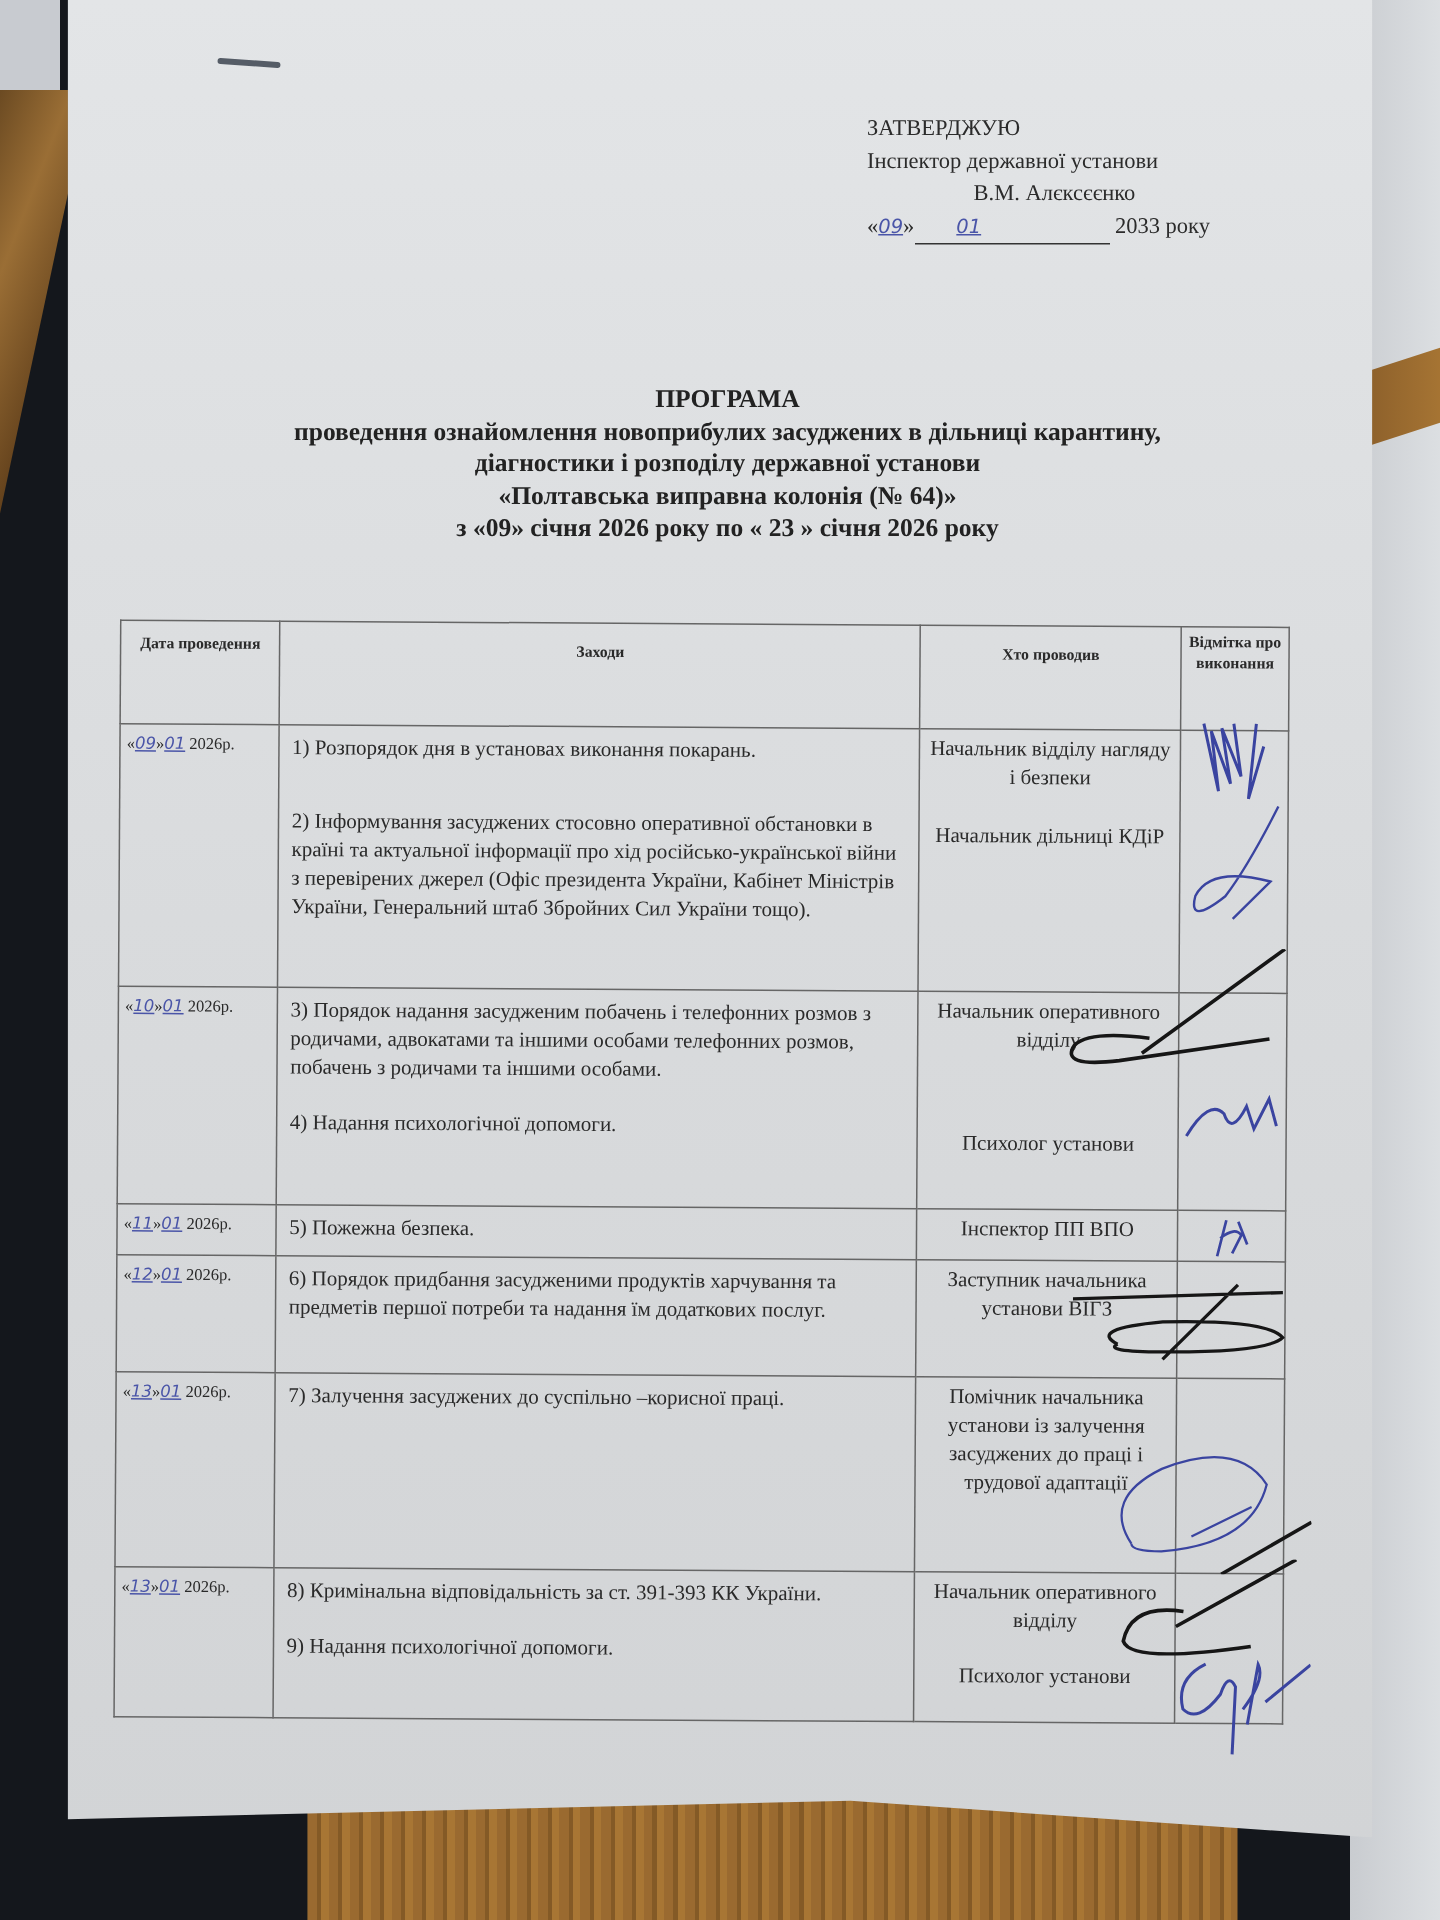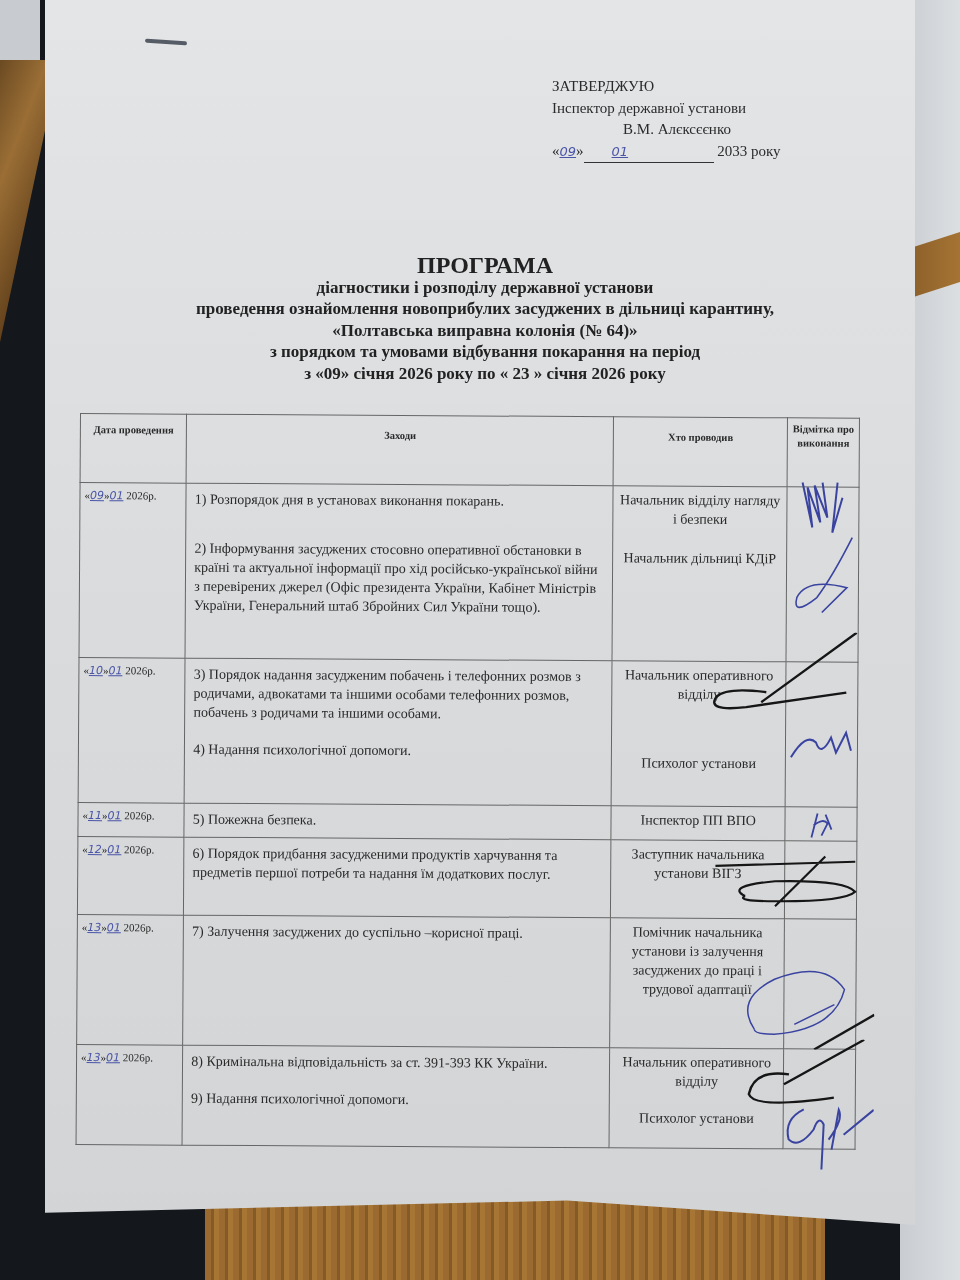--- a/index.html
+++ b/index.html
@@ -18,26 +18,26 @@
   .back-sheet { position:absolute; left:900px; top:0; width:60px; height:1280px;
     background:linear-gradient(90deg,#c9ccd0,#dcdfe2); }
   .back-sheet-left { position:absolute; left:0; top:0; width:40px; height:90px; background:#c8cbd0; }
   .paper {
     position:absolute; left:45px; top:0; width:870px; height:1225px;
     background:linear-gradient(180deg,#e3e5e7 0%,#d9dbdd 50%,#d2d4d6 100%);
     box-shadow:0 0 12px rgba(0,0,0,.5);
     clip-path:polygon(0 0,100% 0,100% 100%,60% 98%,0 99%);
   }
   .staple { position:absolute; left:100px; top:40px; width:42px; height:4px; background:#555c66; border-radius:2px; transform:rotate(4deg); }
-  .approve { position:absolute; left:552px; top:76px; width:300px; font-size:15px; line-height:21.5px; color:#2b2b2b; }
+  .approve { position:absolute; left:578px; top:76px; width:300px; font-size:15px; line-height:21.5px; color:#2b2b2b; }
   .approve .sig-name { text-align:center; padding-right:50px; }
   .approve .date-line span.hw { font-family:"DejaVu Sans", sans-serif; color:#4a55a8; font-style:italic; font-size:13px; }
   .approve .u { display:inline-block; border-bottom:1px solid #333; }
   .title { position:absolute; left:95px; top:255px; width:780px; text-align:center; font-weight:bold; color:#222; font-size:17px; line-height:21.5px; }
-  .title .main { font-size:24px; }
+  .title .main { font-size:17px; }
   table.plan { position:absolute; left:80px; top:413px; width:780px; border-collapse:collapse; color:#2a2a2a; font-size:14px; transform:rotate(0.35deg); transform-origin:top left; }
   table.plan th, table.plan td { border:1px solid #666; vertical-align:top; }
   table.plan th { font-size:10.5px; font-weight:bold; height:52px; vertical-align:top; padding-top:10px; }
   table.plan th.mark { padding-top:4px; line-height:14px;margin-top:41px; }
   .c-date { width:100px; font-size:11px; padding:6px 4px; }
   .c-act { width:430px; padding:6px 8px; line-height:19px; }
   .c-who { width:170px; text-align:center; padding:4px 4px; line-height:19px; }
   .c-mark { width:70px; position:relative; }
   .hw { font-family:"DejaVu Sans", sans-serif; color:#4a55a8; font-style:italic; text-decoration:underline; }
   .act-block + .act-block { margin-top:18px; }
@@ -59,24 +59,23 @@
 
 <div class="approve">
   <div>ЗАТВЕРДЖУЮ</div>
   <div>Інспектор державної установи</div>
   <div class="sig-name">В.М. Алєксєєнко</div>
   <div class="date-line">«<span class="hw">09</span>»<span class="u" style="width:130px;"><span class="hw" style="margin-left:28px;">01</span></span> <span>2033 року</span></div>
 </div>
 
 <div class="title">
   <div class="main">ПРОГРАМА</div>
+  <div>проведення ознайомлення новоприбулих засуджених в дільниці карантину,</div>
   <div>діагностики і розподілу державної установи</div>
-  <div>проведення ознайомлення новоприбулих засуджених в дільниці карантину,</div>
   <div>«Полтавська виправна колонія (№ 64)»</div>
-  <div>з порядком та умовами відбування покарання на період</div>
   <div>з «09» січня 2026 року по « 23 » січня  2026 року</div>
 </div>
 
 <table class="plan">
   <thead>
     <tr>
       <th class="c-date">Дата проведення</th>
       <th class="c-act">Заходи</th>
       <th class="c-who">Хто проводив</th>
       <th class="c-mark mark">Відмітка про виконання</th>

